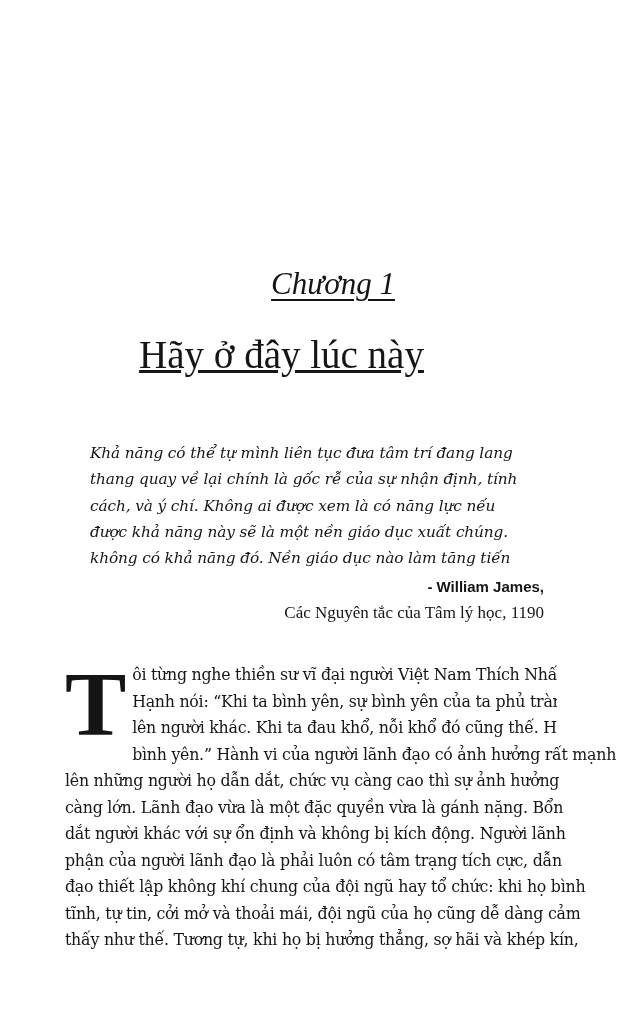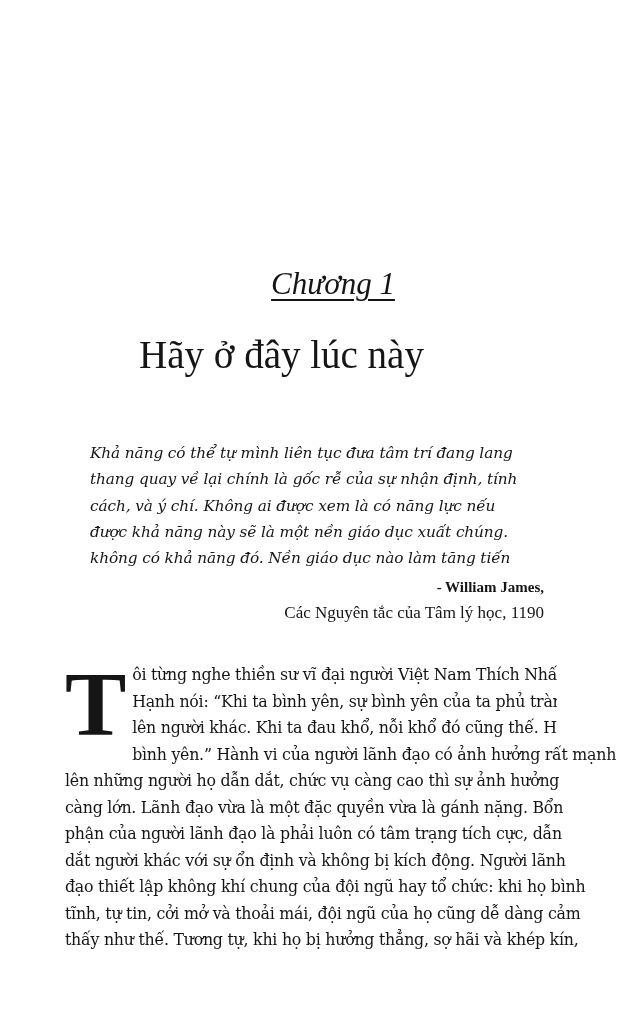--- a/index.html
+++ b/index.html
@@ -1,23 +1,23 @@
 <!DOCTYPE html>
 <html><head>
 <meta charset="utf-8">
 <style>
   html, body { margin: 0; padding: 0; background: #ffffff; }
   body { width: 634px; height: 1024px; position: relative; overflow: hidden; color: #151515; font-family: "DejaVu Serif", "Liberation Serif", serif; }
   .chapter-label { position: absolute; left: 16px; width: 634px; top: 266px; text-align: center; font-family: "Liberation Serif", serif; font-style: italic; font-size: 31px; line-height: 36px; }
   .chapter-label span { text-decoration: underline; text-decoration-thickness: 1.5px; text-underline-offset: 5px; }
-  .chapter-title { position: absolute; left: 0; width: 563px; top: 332px; text-align: center; font-family: "Liberation Serif", serif; font-size: 39px; line-height: 46px; }
+  .chapter-title { position: absolute; left: 0; width: 563px; top: 332px; text-align: center; font-family: "Liberation Serif", serif; font-size: 39px; line-height: 46px; text-decoration: underline; }
   .epigraph { position: absolute; left: 90px; width: 462px; top: 440px; font-family: "DejaVu Serif", serif; font-style: italic; font-size: 15.3px; line-height: 26.3px; letter-spacing: -0.1px; }
   .epigraph p { margin: 0; }
   .attribution { position: absolute; right: 90px; top: 574px; text-align: right; font-family: "Liberation Serif", serif; font-size: 17px; line-height: 26px; }
-  .attr-author { font-weight: bold; font-family: Liberation Serif, serif; font-size: 15px; }
+  .attr-author { font-weight: bold; font-family: Liberation Sans, sans-serif; font-size: 15px; }
   .body { position: absolute; left: 65px; width: 492px; top: 662px; font-family: "DejaVu Serif", serif; font-size: 15.8px; line-height: 26.5px; text-align: justify; letter-spacing: -0.25px; }
   .body .line { display: block; white-space: nowrap; text-align-last: justify; text-align: justify; }
   .body .line.last { text-align-last: left; }
   .dropcap { float: left; font-family: "Liberation Serif", serif; font-weight: bold; font-size: 92px; line-height: 72px; height: 76px; margin: 6px 6px 0 0; }
   .indent-lines { overflow: hidden; }
 </style>
 </head>
 <body>
 
 <div class="chapter-label"><span>Chương 1</span></div>
@@ -39,18 +39,18 @@
 <div class="body">
   <div class="dropcap">T</div>
   <div class="indent-lines">
     <span class="line">ôi từng nghe thiền sư vĩ đại người Việt Nam Thích Nhất</span>
     <span class="line">Hạnh nói: “Khi ta bình yên, sự bình yên của ta phủ tràn</span>
     <span class="line">lên người khác. Khi ta đau khổ, nỗi khổ đó cũng thế. Hãy</span>
   </div>
   <span class="line">bình yên.” Hành vi của người lãnh đạo có ảnh hưởng rất mạnh</span>
   <span class="line">lên những người họ dẫn dắt, chức vụ càng cao thì sự ảnh hưởng</span>
   <span class="line">càng lớn. Lãnh đạo vừa là một đặc quyền vừa là gánh nặng. Bổn</span>
+  <span class="line">dắt người khác với sự ổn định và không bị kích động. Người lãnh</span>
   <span class="line">phận của người lãnh đạo là phải luôn có tâm trạng tích cực, dẫn</span>
-  <span class="line">dắt người khác với sự ổn định và không bị kích động. Người lãnh</span>
   <span class="line">đạo thiết lập không khí chung của đội ngũ hay tổ chức: khi họ bình</span>
   <span class="line">tĩnh, tự tin, cởi mở và thoải mái, đội ngũ của họ cũng dễ dàng cảm</span>
   <span class="line">thấy như thế. Tương tự, khi họ bị hưởng thẳng, sợ hãi và khép kín,</span>
 </div>
 
 </body></html>

